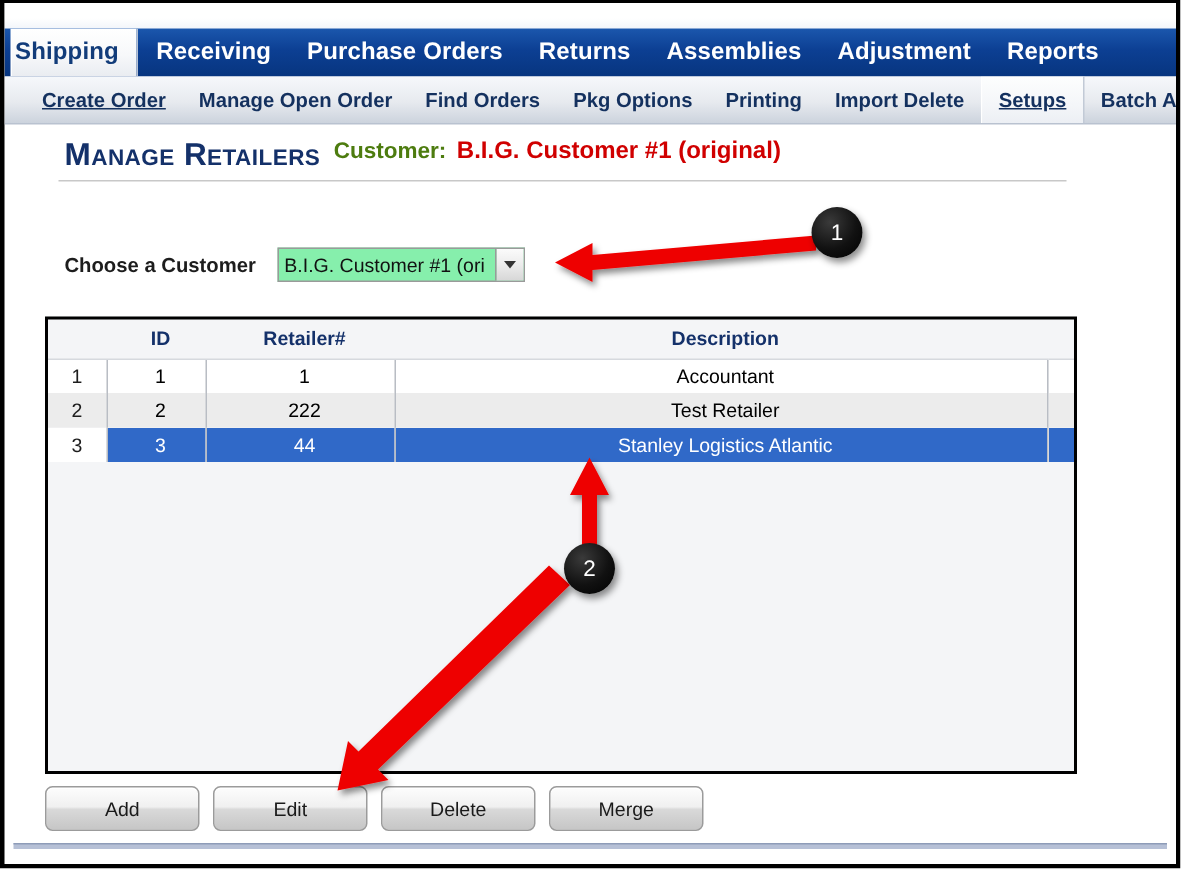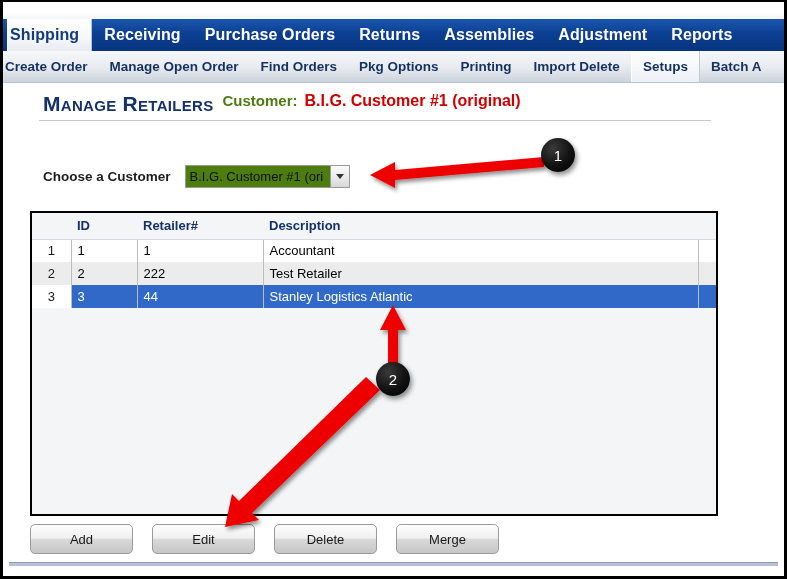--- a/index.html
+++ b/index.html
@@ -59,25 +59,26 @@
     border-bottom:1px solid #b9c2d0;
   }
   .subtab {
     display:flex; align-items:center; justify-content:center;
     padding:0 11px;
     color:#14315f;
     font-size:13.5px; font-weight:bold;
     white-space:nowrap;
     cursor:pointer;
   }
-  .subtab.first { padding-left:2px; }
+  .subtab.first { padding-left:25px;text-decoration:underline; }
   .subtab.active {
     background:linear-gradient(to bottom,#fdfefe 0%,#f4f6f9 60%,#eceff4 100%);
     border-left:1px solid #ffffff;
     border-right:1px solid #c2cad6;
+    text-decoration:underline;
   }
 
   
   .page-head {
     position:absolute; left:40px; top:90px; width:700px;
   }
   .title-line { display:flex; align-items:flex-start; white-space:nowrap; }
   .title-main {
     font-size:21px; font-weight:bold; color:#14316a;
     font-variant:small-caps; letter-spacing:.3px;
@@ -101,21 +102,21 @@
     display:flex; align-items:center;
   }
   .chooser-label {
     font-size:13.5px; font-weight:bold; color:#1d1d1d;
     margin-right:14px;
   }
   .select-box {
     position:relative;
     width:165px; height:23px;
     border:1px solid #9a9a9a;
-    background:#4d7c0f;
+    background:#86efac;
     display:flex; align-items:center;
     cursor:pointer;
   }
   .select-text {
     font-size:13px; color:#111111;
     padding-left:4px;
     white-space:nowrap; overflow:hidden;
     width:142px;
   }
   .select-arrow {
@@ -137,21 +138,21 @@
     position:absolute; left:27px; top:209px;
     width:688px; height:305px;
     border:2px solid #000000;
     background:#f4f5f7;
     overflow:hidden;
   }
   table.grid { width:100%; border-collapse:collapse; table-layout:fixed; }
   table.grid th, table.grid td {
     font-size:13px;
     padding:2px 0 3px 6px;
-    text-align:left;
+    text-align:center;
     vertical-align:middle;
     height:23px;
     overflow:hidden; white-space:nowrap;
   }
   table.grid thead th {
     background:#f4f5f7;
     color:#14316a;
     font-weight:bold;
     border-bottom:1px solid #d6d9de;
     height:26px;
@@ -170,21 +171,21 @@
   }
   table.grid tbody tr.r-odd  td { background:#ffffff; }
   table.grid tbody tr.r-even td { background:#ececec; }
   table.grid tbody tr.selected td { background:#3069c8; color:#ffffff; }
   table.grid tbody tr.selected td.c-num { background:#ffffff; color:#1d1d1d; }
   table.grid tbody tr td.c-tail { border-right:none; }
 
   
   .btnrow {
     position:absolute; left:27px; top:522px;
-    display:flex; gap:19px;
+    display:flex; gap:9px;
   }
   .btn {
     width:103px; height:30px;
     border:1px solid #9b9b9b;
     border-radius:5px;
     background:linear-gradient(to bottom,#fdfdfd 0%,#f0f0f0 46%,#d9d9d9 52%,#c6c6c6 100%);
     color:#1a1a1a;
     font-size:13px;
     display:flex; align-items:center; justify-content:center;
     cursor:pointer;

